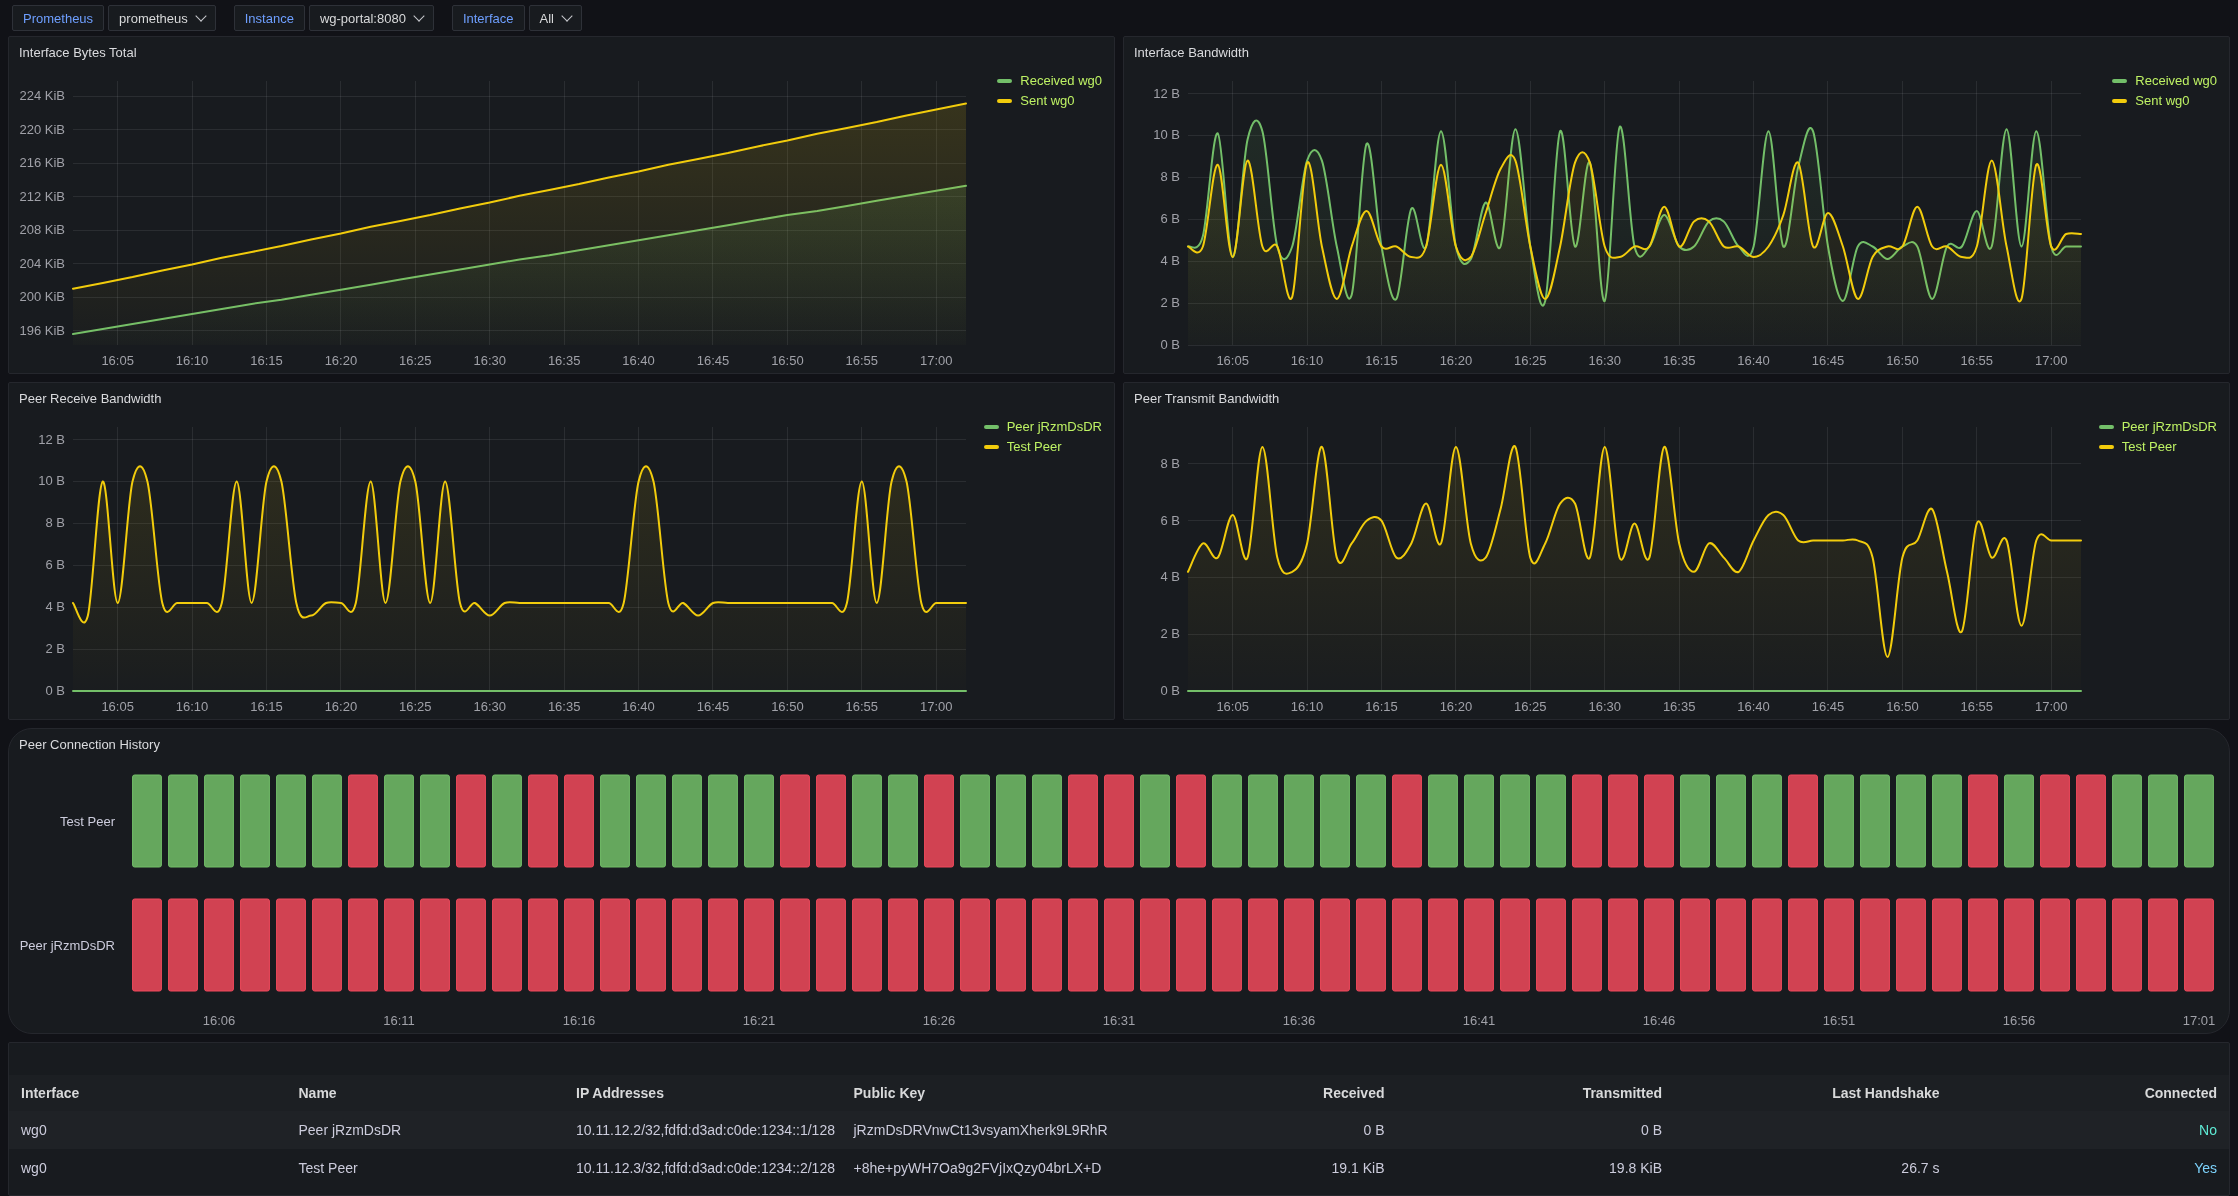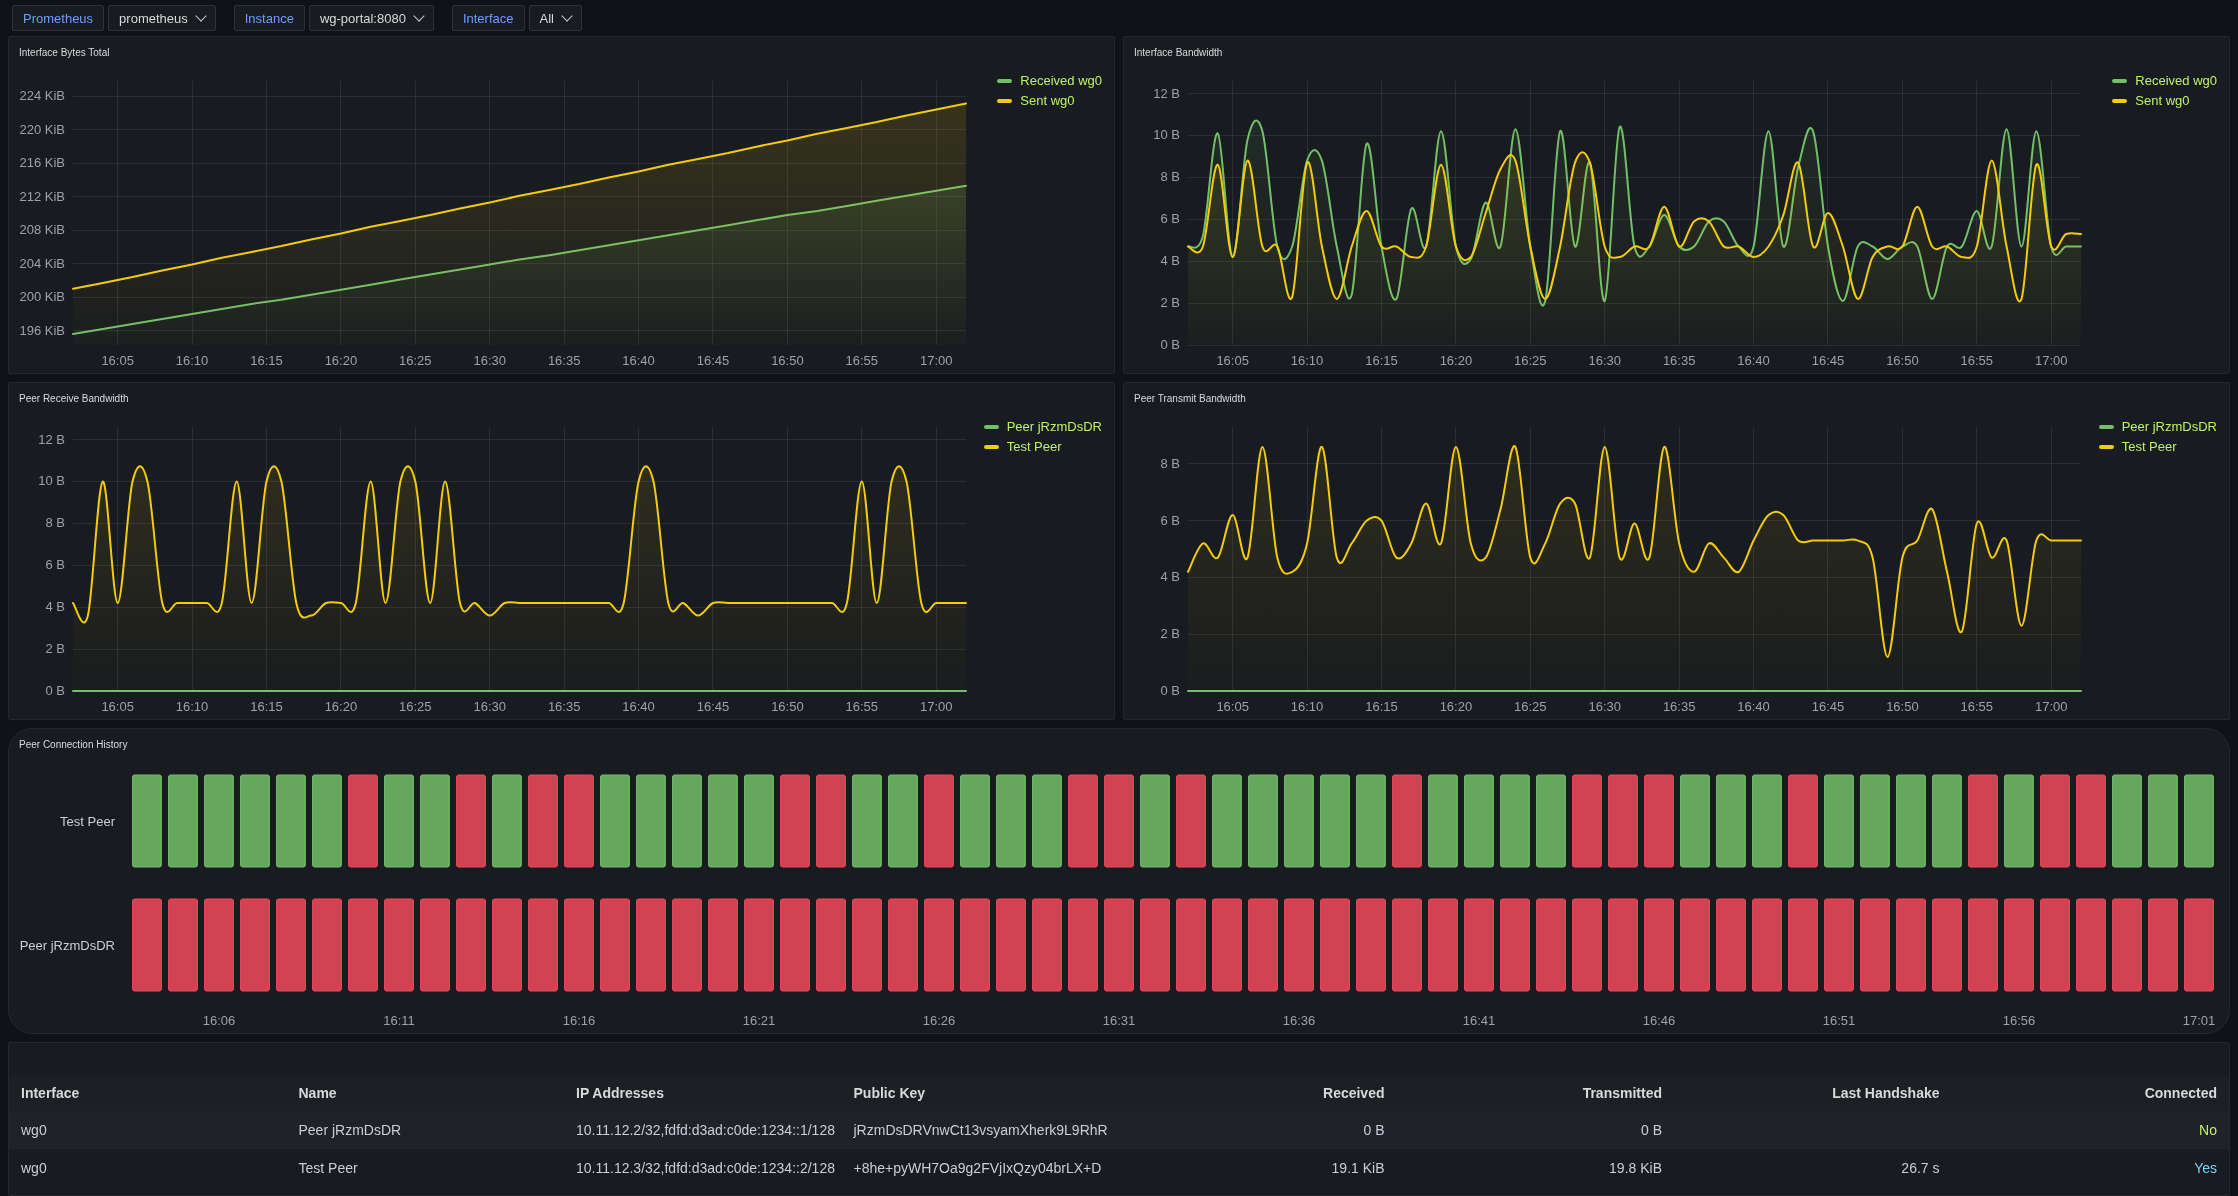--- a/index.html
+++ b/index.html
@@ -17,21 +17,21 @@
          transform:rotate(45deg);margin-left:9px;margin-top:-4px;}
 
   
   .grid{padding:0 8px 8px;display:flex;flex-direction:column;gap:8px;}
   .prow{display:flex;gap:8px;}
   .panel{background:#181b1f;border:1px solid #25272d;border-radius:2px;position:relative;box-sizing:border-box;}
   .p-half{width:1107px;height:338px;}
   .p-full{width:2222px;}
   .p-timeline{height:306px;border-radius:24px;}
   .p-table{height:154px;}
-  .ptitle{height:30px;display:flex;align-items:center;padding:0 10px;font-size:10px;font-weight:500;color:#dadbde;white-space:nowrap;}
+  .ptitle{height:30px;display:flex;align-items:center;padding:0 10px;font-size:13px;font-weight:500;color:#dadbde;white-space:nowrap;}
   .chart{position:absolute;top:30px;left:0;}
 
   
   .grid-line{stroke:rgba(204,204,220,0.10);stroke-width:1;shape-rendering:crispEdges;}
   .tick{fill:#a0a1a8;font-size:13px;}
   .xlab{text-anchor:middle;}
   .ylab{text-anchor:end;}
   .rowlab{fill:#ccccdc;text-anchor:end;font-size:13px;}
 
   
@@ -41,21 +41,21 @@
 
   
   .tbl{position:absolute;top:32px;left:0;right:0;}
   .trow{display:grid;grid-template-columns:repeat(8,1fr);}
   .thead{height:36px;background:rgba(255,255,255,0.02);}
   .tdata{height:38px;}
   .tdata.odd{background:rgba(255,255,255,0.03);}
   .tcell{display:flex;align-items:center;padding:0 12px;font-size:14px;overflow:hidden;white-space:nowrap;}
   .tcell.th{font-weight:600;color:#d8d9da;}
   .tcell.tr{justify-content:flex-end;text-align:right;}
-  .c-no{color:#bef264;}
+  .c-no{color:#5eead4;}
   .c-yes{color:#7dd3fc;}
 </style>
 </head>
 <body>
 
 <div class="topbar">
   <div class="vargroup">
     <div class="chip vlabel">Prometheus</div>
     <div class="chip vvalue">
       <span>prometheus</span>

